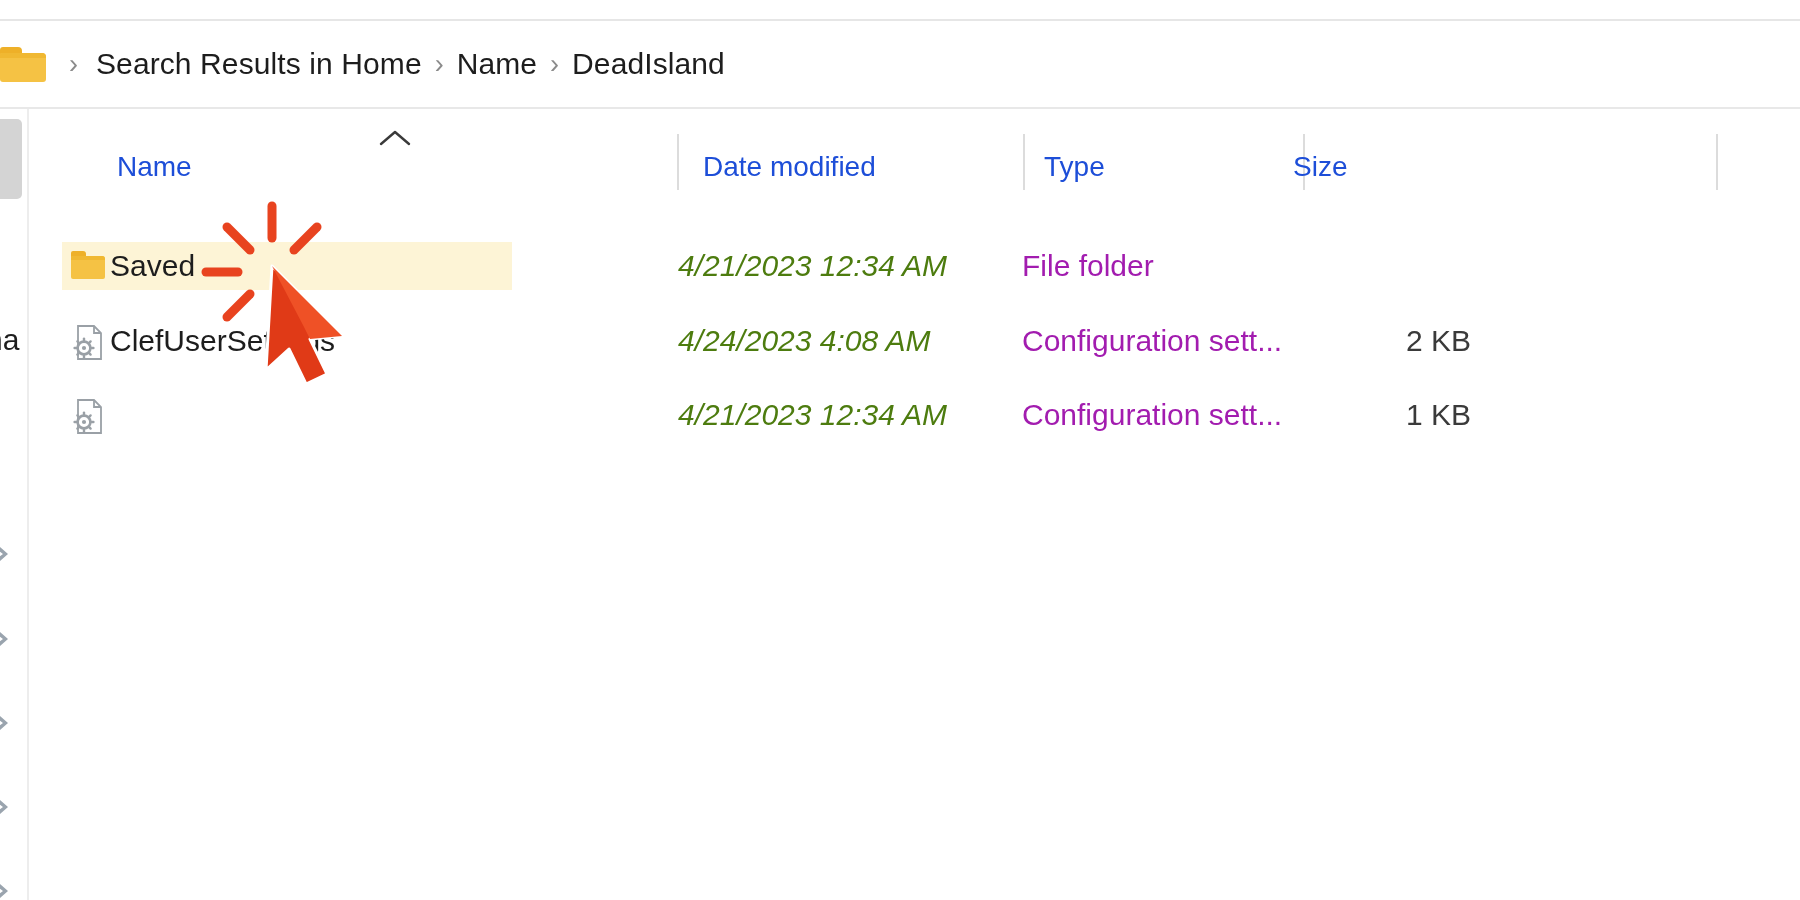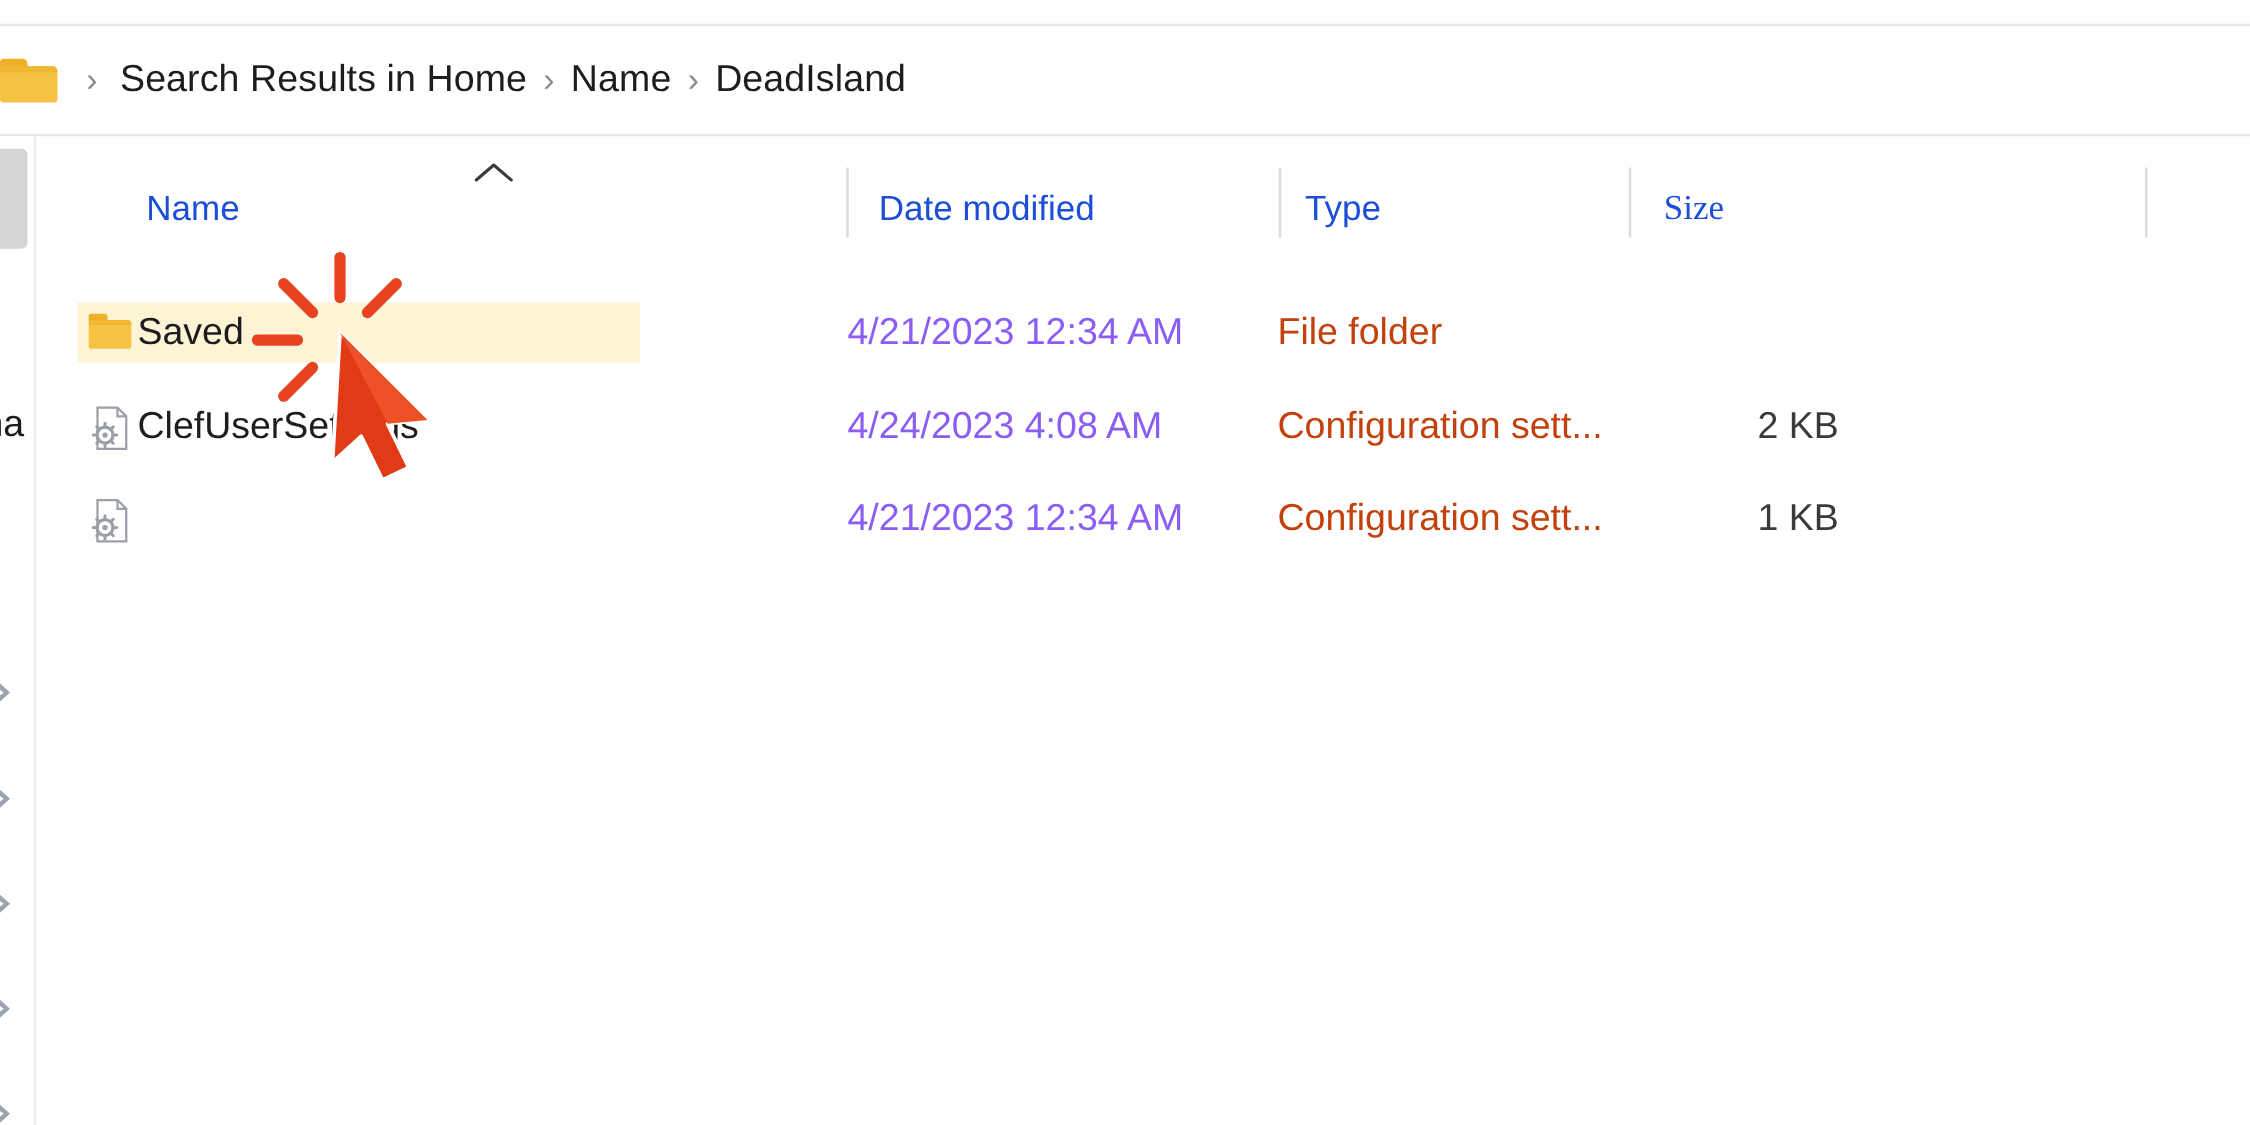--- a/index.html
+++ b/index.html
@@ -147,21 +147,21 @@
   .col-head {
     position: absolute;
     top: 42px;
     font-size: 28px;
     color: #1d4ed8;
     white-space: nowrap;
   }
   .col-head.name { left: 88px; }
   .col-head.date { left: 674px; }
   .col-head.type { left: 1015px; }
-  .col-head.size { left: 1302px; font-family: Liberation Serif, serif; }
+  .col-head.size { left: 1264px; }
 
   .col-divider {
     position: absolute;
     top: 25px;
     width: 2px; height: 56px;
     background: #dcdcdc;
   }
   .col-divider.d1 { left: 648px; }
   .col-divider.d2 { left: 994px; }
   .col-divider.d3 { left: 1274px; }
@@ -192,22 +192,22 @@
 
   .cell {
     position: absolute;
     font-size: 30px;
     color: #1d1d1d;
     white-space: nowrap;
     line-height: 48px;
     top: 0;
   }
   .cell.name { left: 94px; }
-  .cell.date { left: 662px; color: #8b5cf6; }
-  .cell.type { left: 1006px; color: #c2410c; }
+  .cell.date { left: 662px; color: #4d7c0f; font-style: italic; }
+  .cell.type { left: 1006px; color: #a21caf; }
   .cell.size {
     left: 1390px;
     width: 240px;
     text-align: left;
     color: #3a3a3a;
   }
 
   
   .icon-slot {
     position: absolute;

